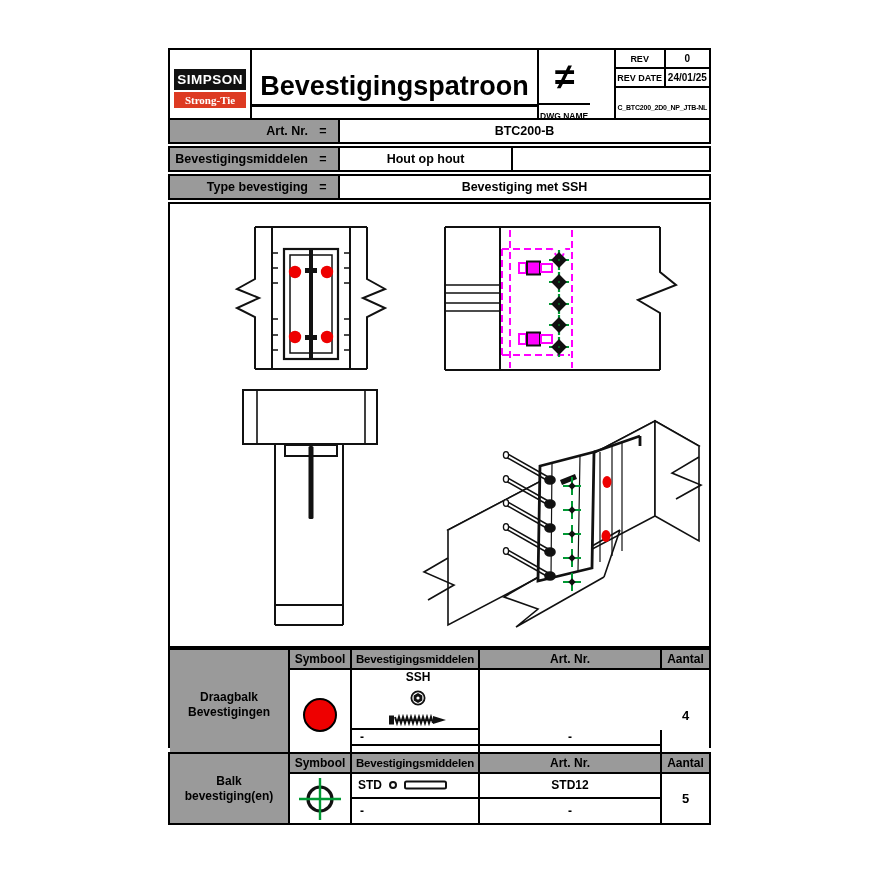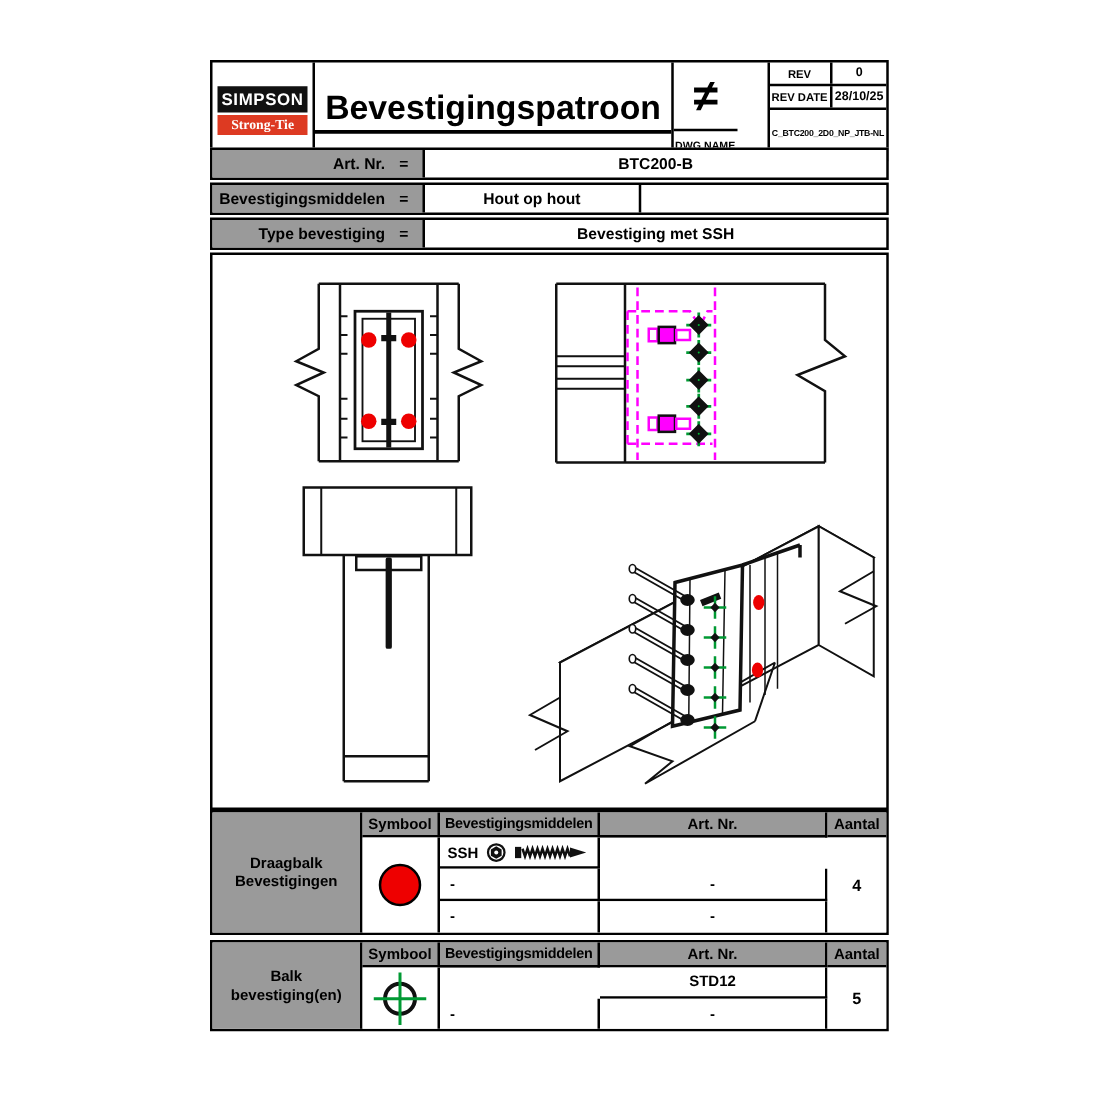--- a/index.html
+++ b/index.html
@@ -61,21 +61,21 @@
       <div class="sym">≠</div>
       <div class="dwg-label">DWG NAME</div>
     </div>
     <div class="rev-col">
       <div class="rev-row">
         <div class="rev-lab">REV</div>
         <div class="rev-val">0</div>
       </div>
       <div class="rev-row">
         <div class="rev-lab">REV DATE</div>
-        <div class="rev-val">28/10/25</div>
+        <div class="rev-val">24/01/25</div>
       </div>
       <div class="rev-row" style="flex:1;border-bottom:none;">
         <div class="dwg-val">C_BTC200_2D0_NP_JTB-NL</div>
       </div>
     </div>
   </div>
 
   <div class="box irow" style="top:118px;">
     <div class="ilabel">
       <span class="lt">Art. Nr.</span>
@@ -212,21 +212,21 @@
     </div>
     <div class="cell gray">Symbool</div>
     <div class="cell gray fit">Bevestigingsmiddelen</div>
     <div class="cell gray">Art. Nr.</div>
     <div class="cell gray last">Aantal</div>
 
     <div class="cell bot" style="grid-column:2;grid-row:2/5;">
       <div class="red-circle"></div>
     </div>
 
-    <div class="cell fast-row" style="grid-column:3;grid-row:2;">
+    <div class="cell fast-row" style="grid-column:3;grid-row:2;flex-direction:column;">
       <span>SSH</span>
       <svg width="16" height="16" viewBox="0 0 16 16">
         <circle cx="8" cy="8" r="6.6" fill="none" stroke="#111" stroke-width="1.8"></circle>
         <polygon points="8,3 12.3,5.5 12.3,10.5 8,13 3.7,10.5 3.7,5.5" fill="#111"></polygon>
         <circle cx="8" cy="8" r="1.6" fill="#fff"></circle>
       </svg>
       <svg width="60" height="16" viewBox="0 0 60 16">
         <rect x="1" y="3.5" width="5" height="9" fill="#111"></rect>
         <path d="M7,5 L9,11 L11,5 L13,11 L15,5 L17,11 L19,5 L21,11 L23,5 L25,11 L27,5 L29,11 L31,5 L33,11 L35,5 L37,11 L39,5 L41,11 L43,5 L45,11" stroke="#111" stroke-width="2" fill="none"></path>
         <polygon points="45,4 58,8 45,12" fill="#111"></polygon>
@@ -252,20 +252,29 @@
     <div class="cell gray">Art. Nr.</div>
     <div class="cell gray last">Aantal</div>
 
     <div class="cell bot" style="grid-column:2;grid-row:2/4;">
       <svg width="46" height="46" viewBox="0 0 46 46">
         <circle cx="23" cy="23" r="12" fill="none" stroke="#111" stroke-width="3.2"></circle>
         <path d="M23,2 V44 M2,23 H44" stroke="#009933" stroke-width="2.4" fill="none"></path>
       </svg>
     </div>
 
+    <div class="cell fast-row" style="grid-column:3;grid-row:2;">
+      <span>STD</span>
+      <svg width="10" height="10" viewBox="0 0 10 10">
+        <circle cx="5" cy="5" r="3" fill="none" stroke="#111" stroke-width="2"></circle>
+      </svg>
+      <svg width="44" height="10" viewBox="0 0 44 10">
+        <rect x="1" y="1.5" width="41" height="7" rx="1.5" fill="none" stroke="#111" stroke-width="2"></rect>
+      </svg>
+    </div>
     <div class="cell" style="grid-column:4;grid-row:2;">STD12</div>
 
     <div class="cell dash-row bot" style="grid-column:3;grid-row:3;">-</div>
     <div class="cell bot" style="grid-column:4;grid-row:3;">-</div>
 
     <div class="cell last bot qty" style="grid-column:5;grid-row:2/4;">5</div>
   </div>
 
 </div>
 

